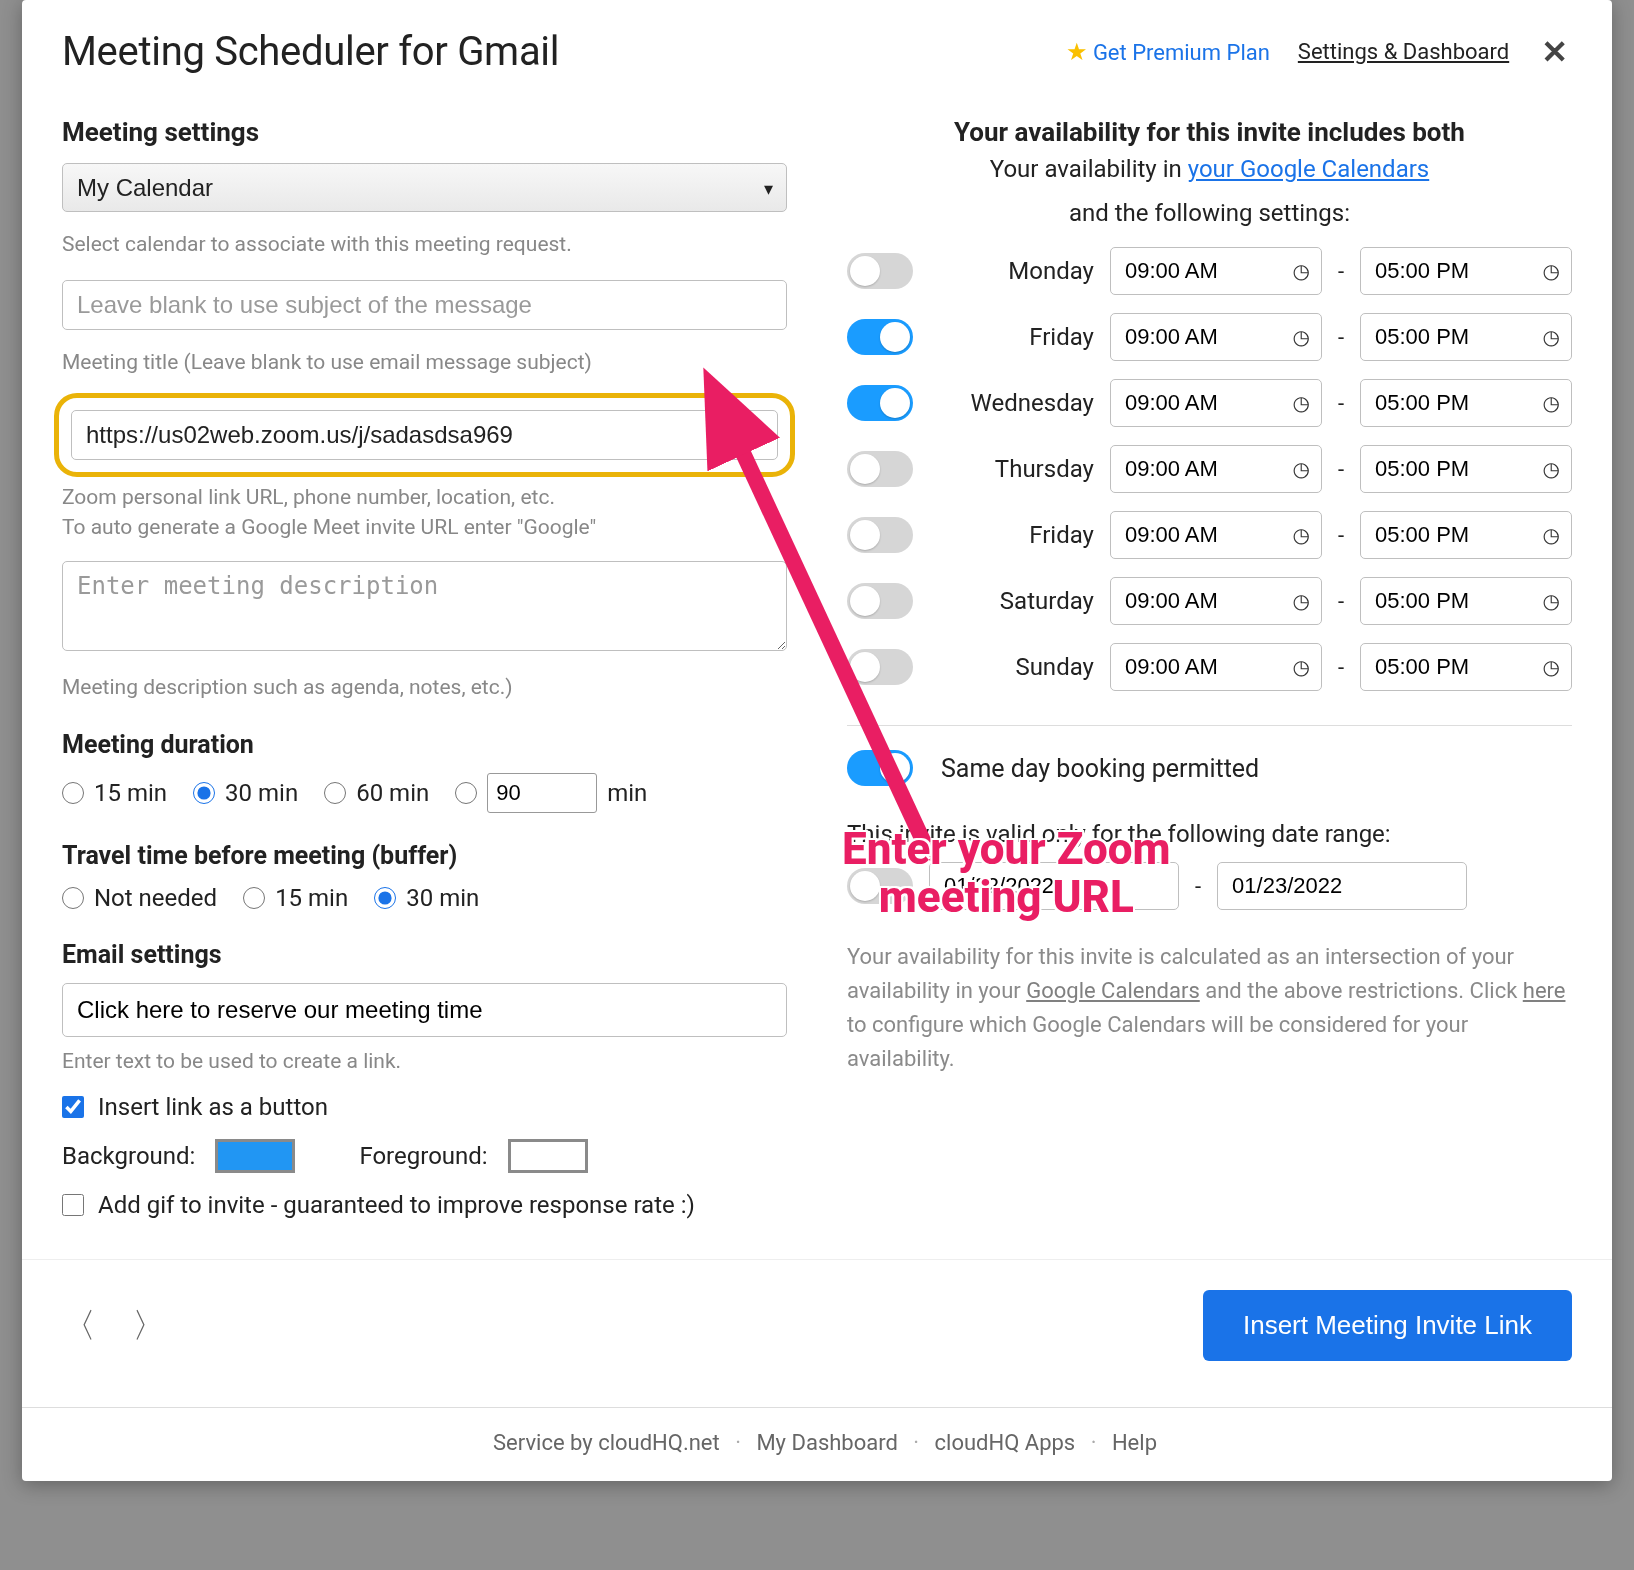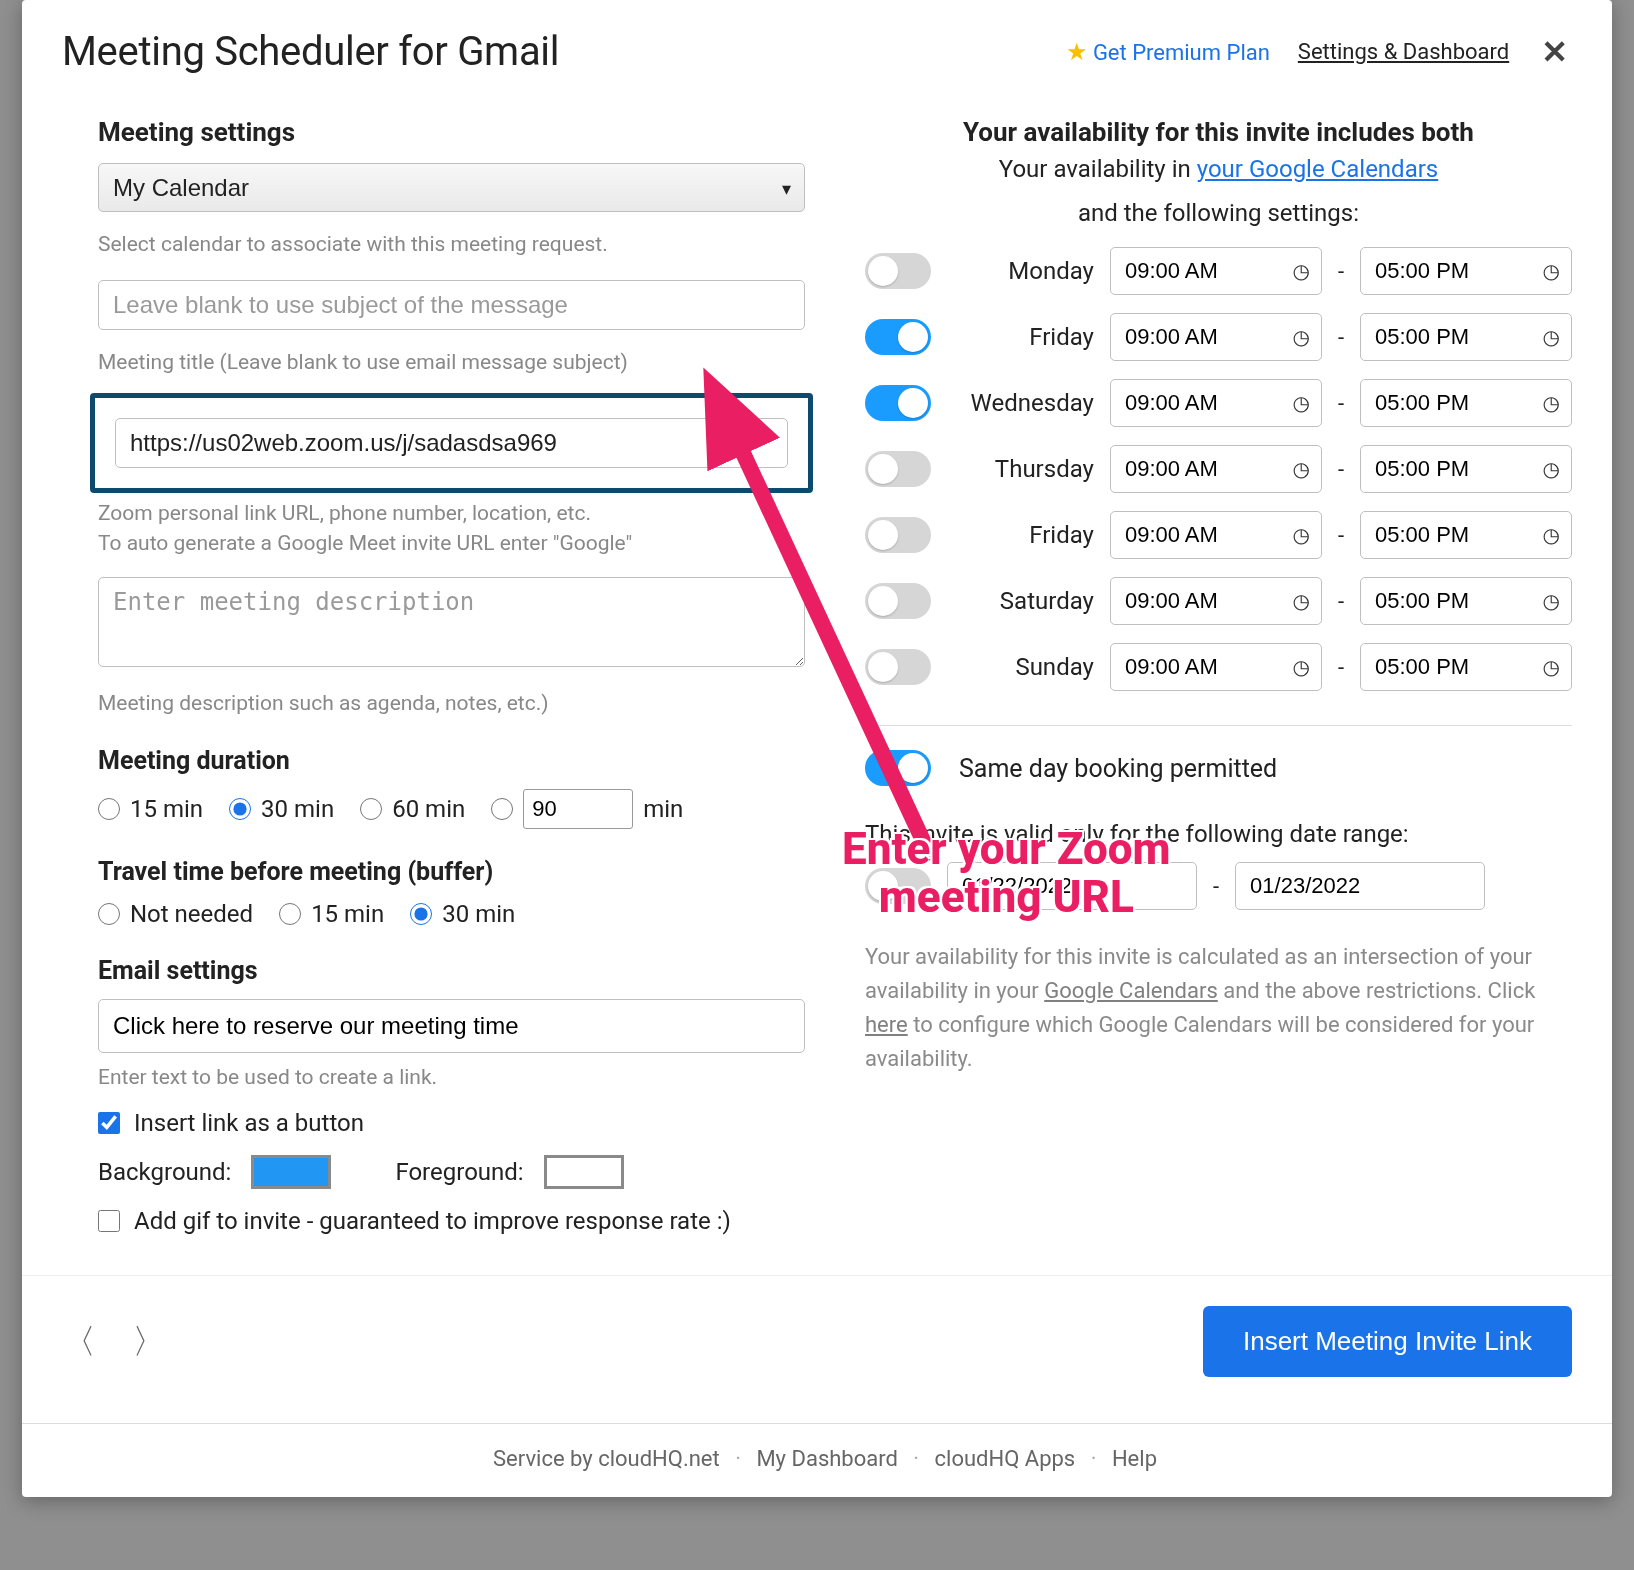--- a/index.html
+++ b/index.html
@@ -45,21 +45,20 @@
   .settings-link { color: #222; text-decoration: underline; }
   .close-btn {
     font-size: 32px; font-weight: 700; color: #444; cursor: pointer;
     background: none; border: none; padding: 0 4px;
   }
   .modal-body {
     display: flex;
     padding: 42px 40px 10px 40px;
     gap: 60px;
     flex: 1;
-    margin-left: 36px;
   }
   .col { flex: 1; min-width: 0; }
   .section-title {
     font-size: 26px; font-weight: 700; color: #222; margin-bottom: 16px;
   }
   .helper {
     font-size: 21px; color: #888; margin-top: 10px;
     line-height: 1.35;
   }
   .select, .text-input, .textarea {
@@ -78,23 +77,23 @@
   }
   .select-wrap { position: relative; }
   .select-wrap .chev {
     position: absolute; right: 14px; top: 50%; transform: translateY(-50%);
     pointer-events: none; font-size: 18px; color: #222;
   }
   .text-input::placeholder, .textarea::placeholder { color: #9a9a9a; }
   .textarea { height: 90px; resize: both; }
   .block { margin-bottom: 18px; }
   .highlight-box {
-    border: 5px solid #0c4a6e;
-    border-radius: 4px;
-    padding: 20px;
+    border: 5px solid #eab308;
+    border-radius: 23px;
+    padding: 12px;
     margin: 6px -8px 6px -8px;
   }
   .section-sub {
     font-size: 25px; font-weight: 700; color: #222; margin: 28px 0 14px 0;
   }
   .radio-row {
     display: flex; align-items: center; gap: 26px; font-size: 24px; color: #222;
     flex-wrap: wrap;
   }
   .radio-row label { display: flex; align-items: center; gap: 10px; cursor: pointer; }

